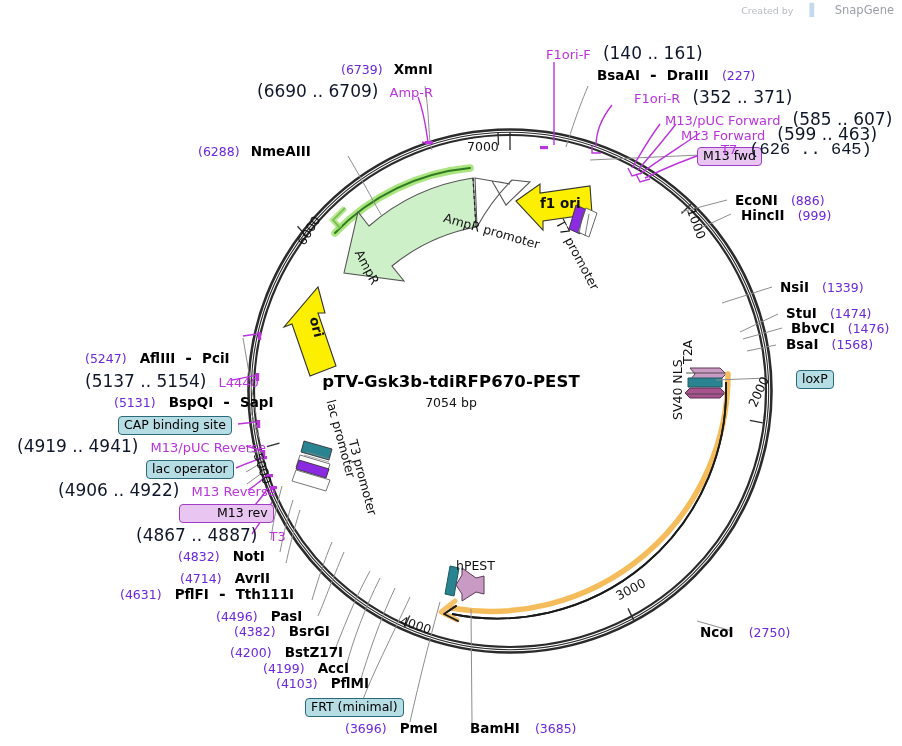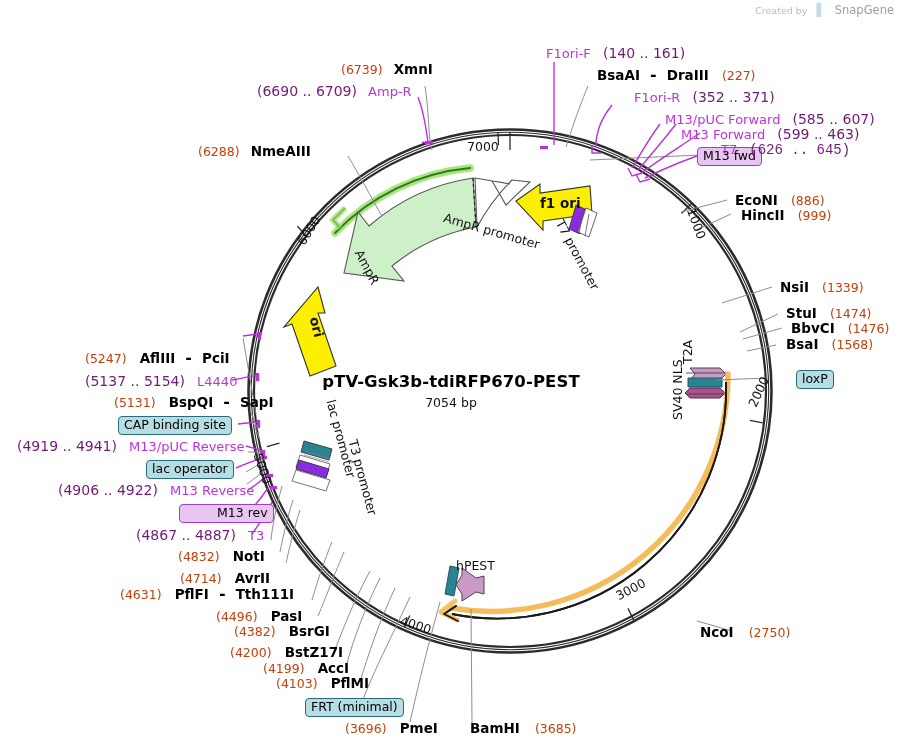--- a/index.html
+++ b/index.html
@@ -3,44 +3,44 @@
 <meta charset="utf-8">
 <style>
   html,body{margin:0;padding:0;background:#ffffff;}
   body{width:902px;height:746px;position:relative;overflow:hidden;
        font-family:"DejaVu Sans","Liberation Sans",sans-serif;}
   #stage{position:absolute;left:0;top:0;width:902px;height:746px;}
   svg#map{position:absolute;left:0;top:0;width:902px;height:746px;}
 
   .lbl{position:absolute;white-space:nowrap;line-height:1;}
   .enz{font-size:13.5px;font-weight:bold;color:#000;}
-  .pos{font-size:12.5px;font-weight:normal;color:#c2410c;}
+  .pos{font-size:12.5px;font-weight:normal;color:#6d28d9;}
   .prim{font-size:13px;color:#bb33dd;}
-  .primpos{font-size:14px;color:#701a75;text-align:right;}
+  .primpos{font-size:17px;color:#0f172a;text-align:right;}
   .sep{font-weight:bold;color:#000;}
 
   .chip{position:absolute;white-space:nowrap;font-size:12.5px;
         border-radius:4px;padding:1px 5px 2px 5px;line-height:1.15;}
   .chip-teal{background:#b7dde4;border:1px solid #2a6b79;color:#000;}
   .chip-violet{background:#e9c6f2;border:1px solid #a13dc4;color:#000;}
 
   .ftxt{position:absolute;white-space:nowrap;font-size:12.5px;color:#111;
         transform-origin:0 0;}
   .ftxt-b{font-weight:bold;}
 
   .ticklbl{position:absolute;white-space:nowrap;font-size:12.5px;color:#111;
            transform-origin:0 0;}
 
   #title{position:absolute;left:0;top:372px;width:902px;text-align:center;
          font-size:16.5px;font-weight:bold;color:#000;letter-spacing:.1px;}
   #subtitle{position:absolute;left:0;top:395px;width:902px;text-align:center;
             font-size:12.5px;color:#111;}
 
   #wm{position:absolute;right:8px;top:3px;display:flex;align-items:center;
-      gap:9px;font-size:9.5px;color:#b9bcc2;}
+      gap:16px;font-size:9.5px;color:#b9bcc2;}
   #wm .wmbrand{font-size:11.5px;color:#9aa0a8;font-weight:normal;}
   #wm .wmglyph{color:#c3d9ee;font-size:12px;line-height:1;}
 </style>
 </head>
 <body>
 
 <div id="stage">
 
   <svg id="map" viewBox="0 0 902 746" xmlns="http://www.w3.org/2000/svg">
     <defs>

